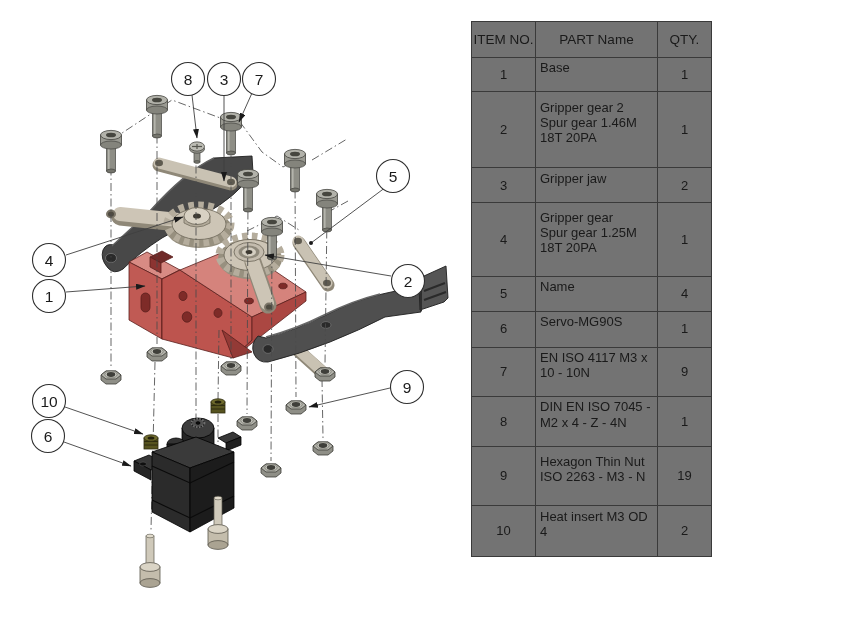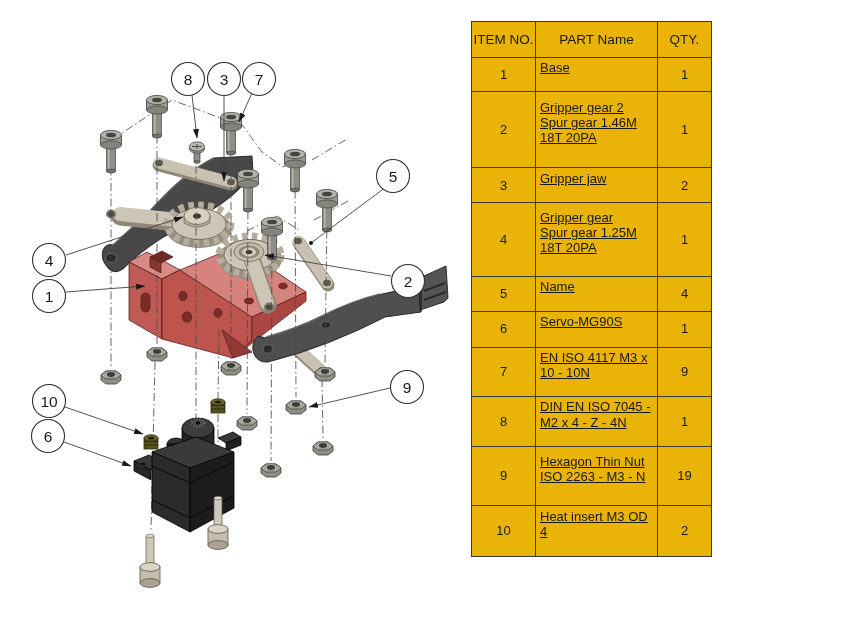--- a/index.html
+++ b/index.html
@@ -1,24 +1,24 @@
 <!DOCTYPE html>
 <html><head>
 <meta charset="utf-8">
 <style>
   html,body{margin:0;padding:0;background:#fff;}
   body{width:849px;height:625px;position:relative;overflow:hidden;
        font-family:"Liberation Sans",sans-serif;color:#1a1a1a;}
   #diagram{position:absolute;left:0;top:0;}
   #bom{position:absolute;left:471px;top:21px;border-collapse:collapse;table-layout:fixed;}
   #bom td,#bom th{border:1px solid #3a3a3a;font-weight:normal;font-size:13px;
-       vertical-align:middle;background:#eab308;line-height:1.18;}
+       vertical-align:middle;background:#737373;line-height:1.18;}
   #bom th{font-size:13.5px;text-align:center;}
   #bom td.c{text-align:center;}
-  #bom td.n{text-align:left;padding:2px 3px 16px 4px;white-space:pre-line;text-decoration:underline;}
+  #bom td.n{text-align:left;padding:2px 3px 16px 4px;white-space:pre-line;}
   .col-item{width:64px;}.col-name{width:122px;}.col-qty{width:54px;}
 </style>
 </head>
 <body>
 
 <svg id="diagram" width="465" height="625" viewBox="0 0 465 625">
   <defs>
     <marker id="arw" markerWidth="10" markerHeight="6" refX="9" refY="3" orient="auto" markerUnits="userSpaceOnUse">
       <path d="M0,0 L9.5,3 L0,6 Z" fill="#1a1a1a"></path>
     </marker>

